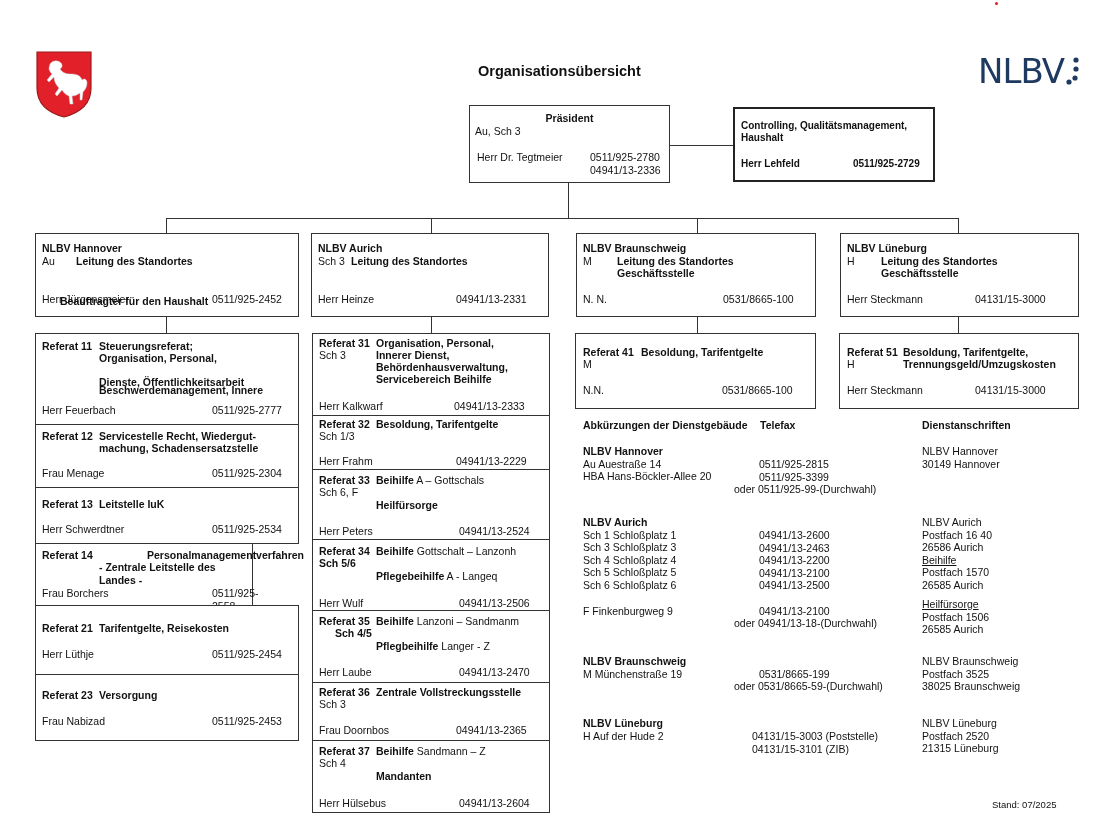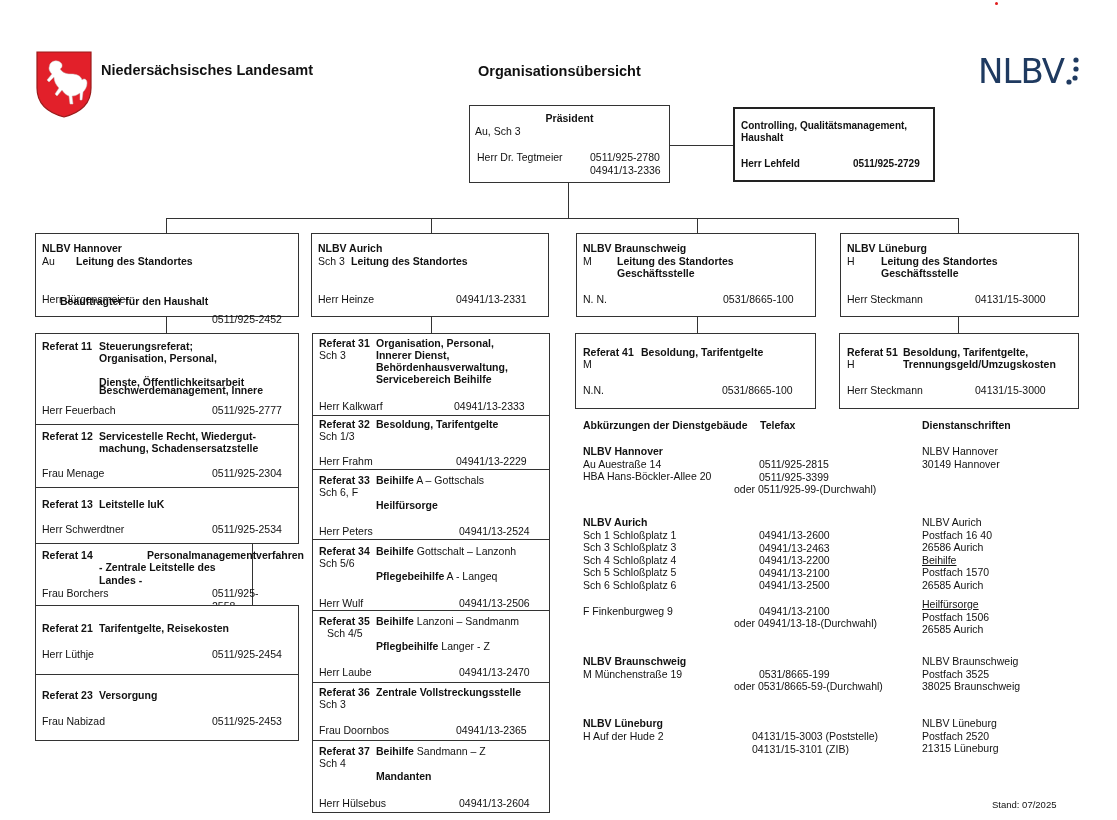--- a/index.html
+++ b/index.html
@@ -27,21 +27,20 @@
 </head>
 <body>
 
 <div class="red-dot"></div>
 
 <svg class="abs crest" viewBox="0 0 58 68">
   <path d="M2 2 H56 V38 C56 54 44 63 29 67 C14 63 2 54 2 38 Z" fill="#e2202a" stroke="#9a1b1b" stroke-width="1.2"></path>
   <path d="M15 14 C18 10 23 10 26 13 C28 15 27 18 25 19 C27 22 30 24 36 24 C42 24 46 26 47 30 C49 28 52 29 52 33 C52 37 50 40 48 42 L47 50 L45 50 L45 43 C42 45 40 46 37 46 L38 54 L35 54 L34 46 C31 45 29 43 27 40 L22 46 L20 44 L24 38 C21 35 19 31 19 27 L14 32 L12 30 L17 24 C15 22 14 20 14 18 Z" fill="#ffffff" stroke="#cccccc" stroke-width="0.5"></path>
 </svg>
 <div class="abs org-name">
-  <div>Niedersächsisches Landesamt</div>
 </div>
 <div class="abs page-title">Organisationsübersicht</div>
 <svg class="abs nlbv-logo" viewBox="0 0 104 40">
   <text x="0" y="33" font-family="DejaVu Sans, sans-serif" font-size="34" fill="#1f3a60" font-weight="normal" letter-spacing="-1">NLBV</text>
   <circle cx="98" cy="10" r="2.6" fill="#1f3a60"></circle>
   <circle cx="98" cy="19" r="2.6" fill="#1f3a60"></circle>
   <circle cx="97" cy="28" r="2.6" fill="#1f3a60"></circle>
   <circle cx="91" cy="32" r="2.6" fill="#1f3a60"></circle>
 </svg>
 
@@ -71,21 +70,21 @@
   <div class="abs b" style="left:6px; top:49px; font-size:10px;">Herr Lehfeld</div>
   <div class="abs b" style="left:118px; top:49px; font-size:10px;">0511/925-2729</div>
 </div>
 
 <div class="box" style="left:35px; top:233px; width:264px; height:84px;">
   <div class="abs b" style="left:6px; top:8px;">NLBV Hannover</div>
   <div class="abs" style="left:6px; top:21px;">Au</div>
   <div class="abs b" style="left:40px; top:21px;">Leitung des Standortes</div>
   <div class="abs b" style="left:24px; top:33px;margin-top:28px;">Beauftragter für den Haushalt</div>
   <div class="abs" style="left:6px; top:59px;">Herr Jürgensmeier</div>
-  <div class="abs" style="left:176px; top:59px;margin-top:20px;">0511/925-2452</div>
+  <div class="abs" style="left:176px; top:59px;">0511/925-2452</div>
 </div>
 <div class="box" style="left:311px; top:233px; width:238px; height:84px;">
   <div class="abs b" style="left:6px; top:8px;">NLBV Aurich</div>
   <div class="abs" style="left:6px; top:21px;">Sch 3</div>
   <div class="abs b" style="left:39px; top:21px;">Leitung des Standortes</div>
   <div class="abs" style="left:6px; top:59px;">Herr Heinze</div>
   <div class="abs" style="left:144px; top:59px;">04941/13-2331</div>
 </div>
 <div class="box" style="left:576px; top:233px; width:240px; height:84px;">
   <div class="abs b" style="left:6px; top:8px;">NLBV Braunschweig</div>
@@ -166,29 +165,29 @@
 <div class="box" style="left:312px; top:469px; width:238px; height:71px;">
   <div class="abs b" style="left:6px; top:4px;">Referat 33</div>
   <div class="abs" style="left:6px; top:16px;">Sch 6, F</div>
   <div class="abs" style="left:63px; top:4px; white-space:pre;"><span class="b">Beihilfe</span><span> A – Gottschals</span></div>
   <div class="abs" style="left:63px; top:29px; white-space:pre;"><span class="b">Heilfürsorge</span><span></span></div>
   <div class="abs" style="left:6px; top:55px;">Herr Peters</div>
   <div class="abs" style="left:146px; top:55px;">04941/13-2524</div>
 </div>
 <div class="box" style="left:312px; top:539px; width:238px; height:72px;">
   <div class="abs b" style="left:6px; top:5px;">Referat 34</div>
-  <div class="abs" style="left:6px; top:17px;">Sch 5/6</div>
+  <div class="abs" style="left:6px; top:17px;font-weight:bold;">Sch 5/6</div>
   <div class="abs" style="left:63px; top:5px; white-space:pre;"><span class="b">Beihilfe</span><span> Gottschalt – Lanzonh</span></div>
   <div class="abs" style="left:63px; top:30px; white-space:pre;"><span class="b">Pflegebeihilfe</span><span> A - Langeq</span></div>
   <div class="abs" style="left:6px; top:57px;">Herr Wulf</div>
   <div class="abs" style="left:146px; top:57px;">04941/13-2506</div>
 </div>
 <div class="box" style="left:312px; top:610px; width:238px; height:73px;">
   <div class="abs b" style="left:6px; top:4px;">Referat 35</div>
-  <div class="abs" style="left:14px; top:16px;">Sch 4/5</div>
+  <div class="abs" style="left:22px; top:16px;font-weight:bold;">Sch 4/5</div>
   <div class="abs" style="left:63px; top:4px; white-space:pre;"><span class="b">Beihilfe</span><span> Lanzoni – Sandmanm</span></div>
   <div class="abs" style="left:63px; top:29px; white-space:pre;"><span class="b">Pflegbeihilfe</span><span> Langer - Z</span></div>
   <div class="abs" style="left:6px; top:55px;">Herr Laube</div>
   <div class="abs" style="left:146px; top:55px;">04941/13-2470</div>
 </div>
 <div class="box" style="left:312px; top:682px; width:238px; height:59px;">
   <div class="abs b" style="left:6px; top:3px;">Referat 36</div>
   <div class="abs" style="left:6px; top:15px;">Sch 3</div>
   <div class="abs b" style="left:63px; top:3px;">Zentrale Vollstreckungsstelle</div>
   <div class="abs" style="left:6px; top:41px;">Frau Doornbos</div>

